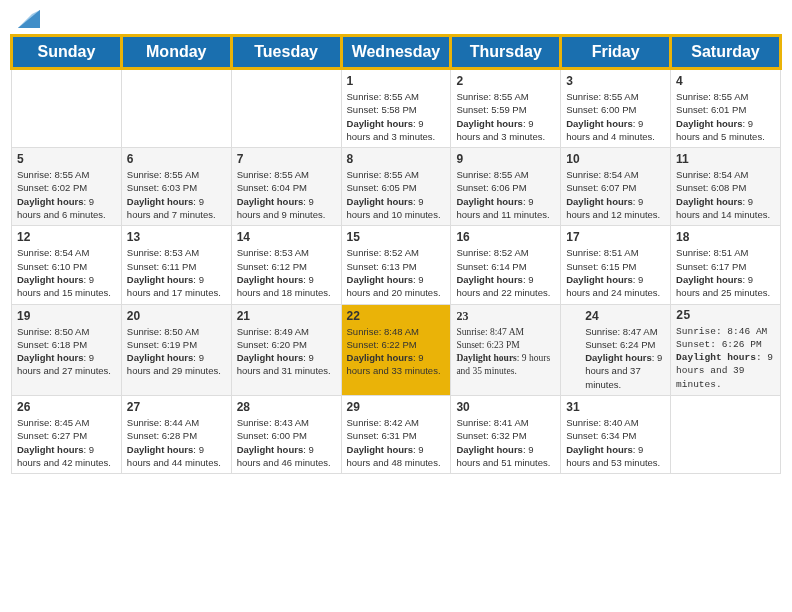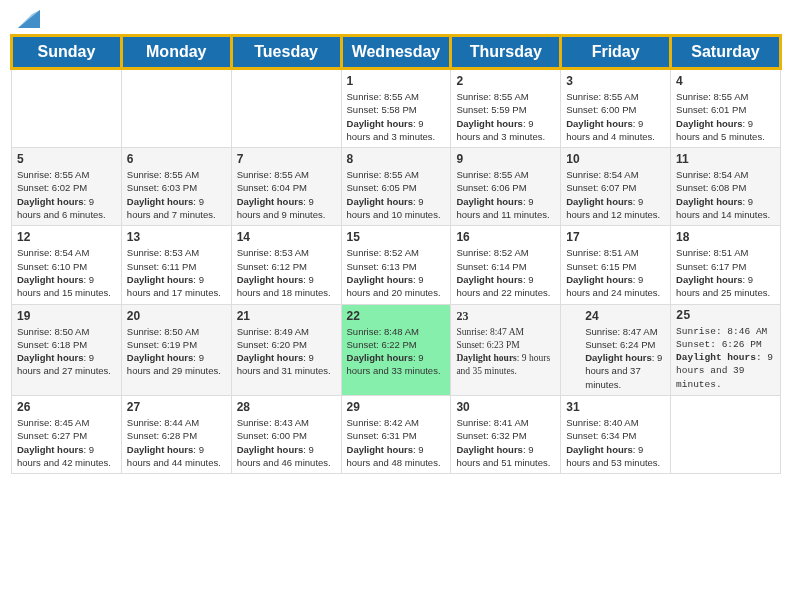--- a/index.html
+++ b/index.html
@@ -200,21 +200,21 @@
           <div class="day-info"><span>Sunrise: 8:50 AM</span><br><span>Sunset: 6:18 PM</span><br><span><b>Daylight hours</b>: 9 hours and 27 minutes.</span><br></div>
         </td>
         <td style="background: rgb(245, 245, 245);">
           <span class="day-num">20</span>
           <div class="day-info"><span>Sunrise: 8:50 AM</span><br><span>Sunset: 6:19 PM</span><br><span><b>Daylight hours</b>: 9 hours and 29 minutes.</span><br></div>
         </td>
         <td style="background: rgb(245, 245, 245); margin-left: 29px;">
           <span class="day-num">21</span>
           <div class="day-info"><span>Sunrise: 8:49 AM</span><br><span>Sunset: 6:20 PM</span><br><span><b>Daylight hours</b>: 9 hours and 31 minutes.</span><br></div>
         </td>
-        <td style="background: #86efac;">
+        <td style="background: #eab308;">
           <span class="day-num">22</span>
           <div class="day-info"><span>Sunrise: 8:48 AM</span><br><span>Sunset: 6:22 PM</span><br><span><b>Daylight hours</b>: 9 hours and 33 minutes.</span><br></div>
         </td>
         <td style="background: rgb(245, 245, 245); font-family: Liberation Serif, serif;">
           <span class="day-num">23</span>
           <div class="day-info"><span>Sunrise: 8:47 AM</span><br><span>Sunset: 6:23 PM</span><br><span><b>Daylight hours</b>: 9 hours and 35 minutes.</span><br></div>
         </td>
         <td style="background: rgb(245, 245, 245); padding-left: 24px;">
           <span class="day-num">24</span>
           <div class="day-info"><span>Sunrise: 8:47 AM</span><br><span>Sunset: 6:24 PM</span><br><span><b>Daylight hours</b>: 9 hours and 37 minutes.</span><br></div>

